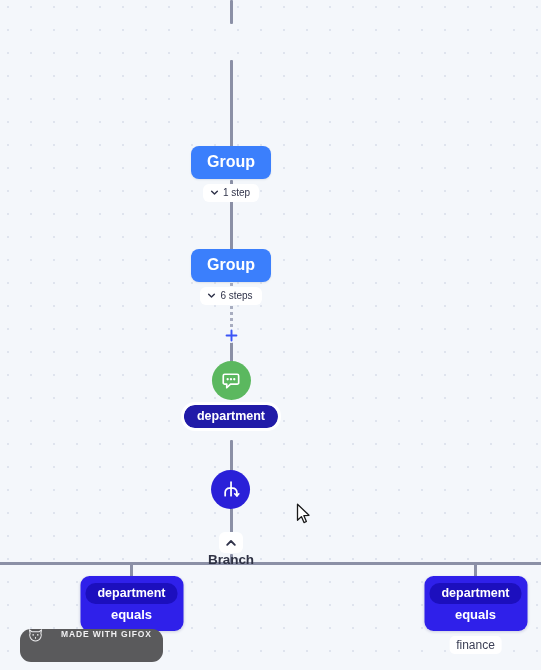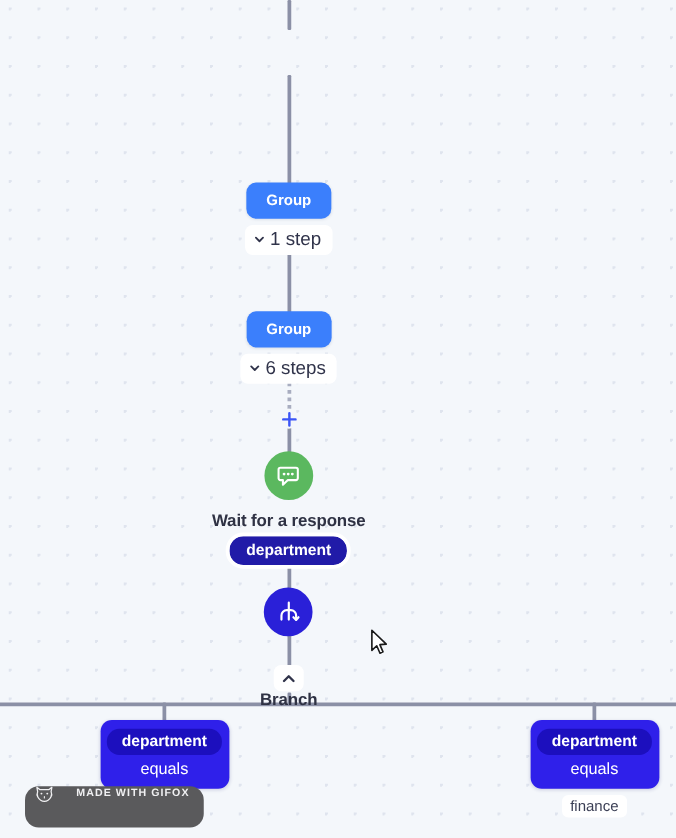--- a/index.html
+++ b/index.html
@@ -83,38 +83,38 @@
     background: #ffffff;
     padding: 2px 7px;
     border-radius: 5px;
     white-space: nowrap;
   }
 
   
   .group-btn {
     background: #3b7ffc;
     color: #ffffff;
-    font-size: 12px;
+    font-size: 16px;
     font-weight: bold;
     padding: 8px 16px 9px 16px;
     border-radius: 8px;
     line-height: 1;
     position: relative;
     z-index: 3;
     box-shadow: 0 1px 2px rgba(30,50,90,.10);
   }
   .steps-chip {
     margin-top: 5px;
     background: #ffffff;
     border-radius: 6px;
     padding: 3px 9px 4px 7px;
     display: flex;
     align-items: center;
     gap: 4px;
-    font-size: 15px;
+    font-size: 10px;
     color: #30334a;
     white-space: nowrap;
     position: relative;
     z-index: 3;
   }
   .chev-d {
     width: 9px;
     height: 9px;
     display: block;
   }
@@ -183,21 +183,21 @@
     font-size: 12.5px;
     font-weight: bold;
     padding: 3px 12px 4px 12px;
     border-radius: 10px;
     white-space: nowrap;
   }
   .cond-op {
     margin-top: 3px;
     color: #ffffff;
     font-size: 13px;
-    font-weight: normal;
+    font-weight: bold;
     white-space: nowrap;
   }
   .cond-val {
     position: absolute;
     transform: translateX(-50%);
     font-size: 12px;
     color: #3b3f55;
     background: #ffffff;
     padding: 2px 7px;
     border-radius: 5px;
@@ -279,21 +279,20 @@
 
   <div class="node" style="left:231px; top:361px;">
     <div class="circ" style="background:#5bb85f;">
       <svg width="22" height="22" viewBox="0 0 24 24" aria-hidden="true">
         <path d="M5.2 4.6h13.6a1.6 1.6 0 0 1 1.6 1.6v7.6a1.6 1.6 0 0 1-1.6 1.6h-7.3l-4.1 4v-4H5.2a1.6 1.6 0 0 1-1.6-1.6V6.2a1.6 1.6 0 0 1 1.6-1.6z" fill="none" stroke="#ffffff" stroke-width="1.8" stroke-linejoin="round"></path>
         <circle cx="8.4" cy="10.1" r="1.25" fill="#ffffff"></circle>
         <circle cx="12" cy="10.1" r="1.25" fill="#ffffff"></circle>
         <circle cx="15.6" cy="10.1" r="1.25" fill="#ffffff"></circle>
       </svg>
     </div>
-    <div class="node-title">Wait for a response</div>
     <div class="dep-pill">department</div>
   </div>
 
   <div class="node" style="left:231px; top:470px;gap:34px;">
     <div class="circ" style="background:#2a20d8;">
       <svg width="22" height="22" viewBox="0 0 24 24" aria-hidden="true">
         <path d="M12 3.4v6.2" stroke="#ffffff" stroke-width="1.9" stroke-linecap="round"></path>
         <path d="M5.6 18.2v-3.6A4.6 4.6 0 0 1 10.2 10h3.6a4.6 4.6 0 0 1 4.6 4.6v3.6" fill="none" stroke="#ffffff" stroke-width="1.9" stroke-linecap="round"></path>
         <path d="M12 9.6v8.6" stroke="#ffffff" stroke-width="1.9" stroke-linecap="round"></path>
         <path d="M16 16.1l2.4 2.4 2.1-2.4" fill="none" stroke="#ffffff" stroke-width="1.8" stroke-linecap="round" stroke-linejoin="round"></path>

